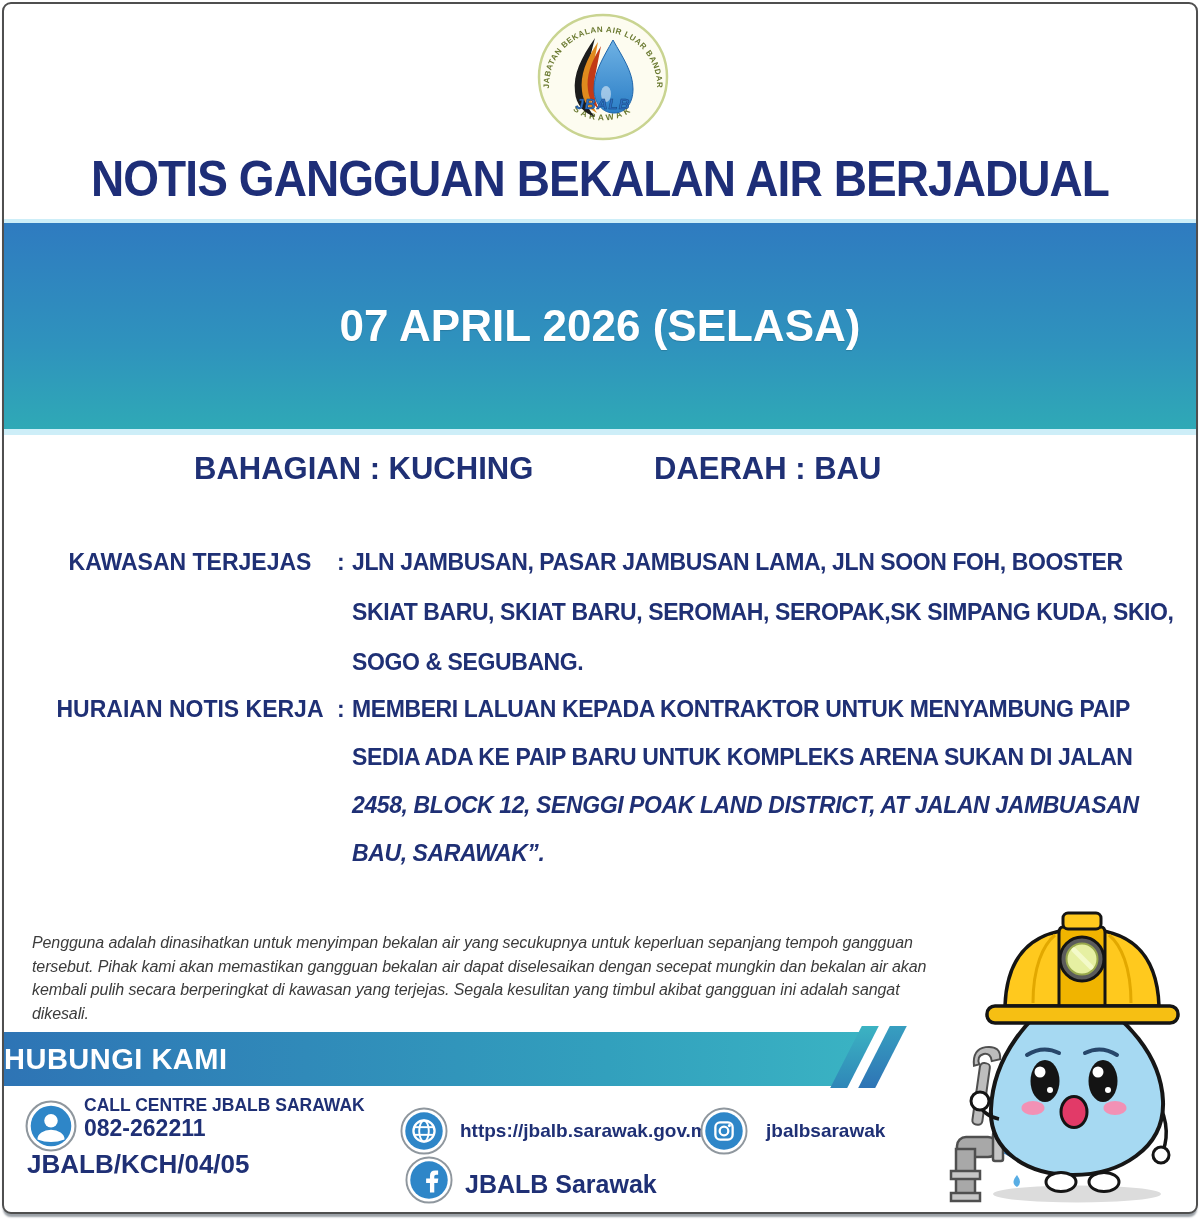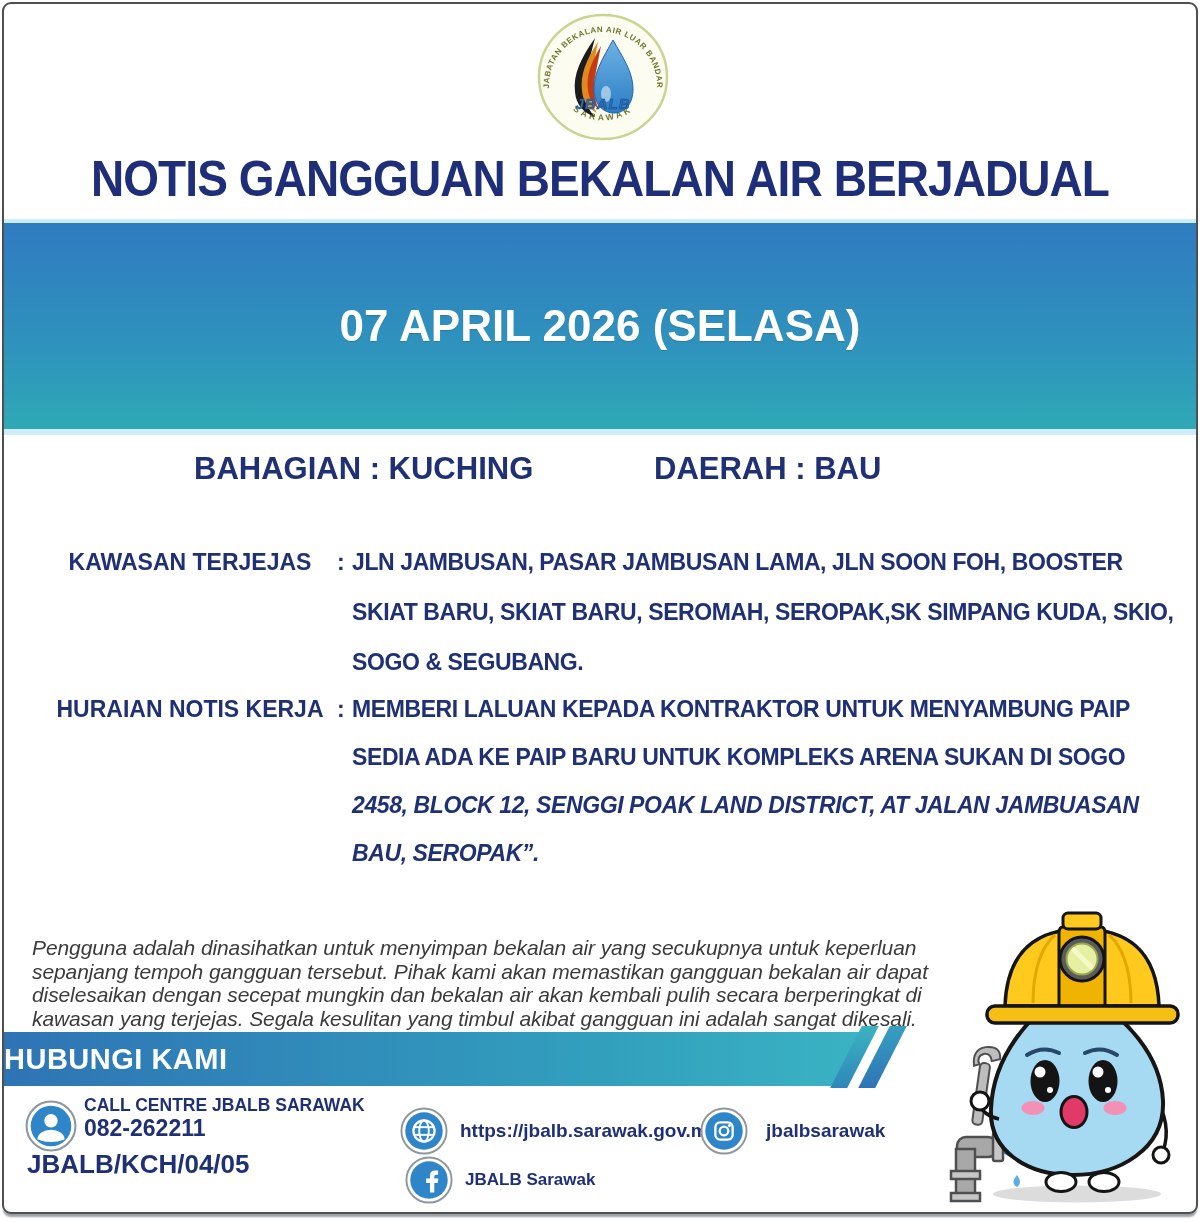--- a/index.html
+++ b/index.html
@@ -17,21 +17,21 @@
   .banner-body{width:100%;height:206px;background:linear-gradient(180deg,#2f7bc0 0%,#2f93bd 60%,#2fa9b6 100%);
                display:flex;flex-direction:row;justify-content:center;align-items:center;gap:8px;}
   .banner-line{color:#fff;font-weight:bold;font-size:44px;letter-spacing:0;white-space:nowrap;
                text-shadow:0 1px 1px rgba(0,0,0,.15);}
   .region{font-size:31px;font-weight:bold;white-space:nowrap;}
   .dlabel{width:292px;text-align:center;font-size:23px;font-weight:bold;white-space:nowrap;}
   .dcolon{font-size:23px;font-weight:bold;}
   .dline{font-size:23px;font-weight:bold;letter-spacing:-.4px;white-space:nowrap;height:50px;line-height:50px;}
   .hline{height:48px;line-height:48px;}
   .ditalic{font-style:italic;}
-  .advisory{left:28px;top:911px;width:908px;font-size:21px;line-height:23.6px;font-style:italic;
+  .advisory{left:28px;top:911px;width:908px;font-size:16px;line-height:23.6px;font-style:italic;
             color:#3b3b3b;letter-spacing:-.1px;}
   .cbanner{left:0;top:1028px;width:862px;height:54px;
            background:linear-gradient(90deg,#2e74b5 0%,#32a0bd 70%,#3ab3c3 100%);
            clip-path:polygon(0 0,100% 0,calc(100% - 30px) 100%,0 100%);
            display:flex;align-items:center;justify-content:flex-start;}
   .cbanner span{color:#fff;font-weight:bold;font-size:29px;letter-spacing:.5px;}
   .stripe{width:17px;height:62px;top:1022px;transform:skewX(-27deg);}
   .s1{left:842px;background:linear-gradient(180deg,#3cb3c2,#2f86b8);}
   .s2{left:870px;background:linear-gradient(180deg,#379fc0,#2e74b5);}
   .ctext{font-weight:bold;white-space:nowrap;}
@@ -85,23 +85,23 @@
   <div class="abs dlabel navy" style="left:40px;top:681px;line-height:48px">HURAIAN NOTIS KERJA</div>
 
   <div class="abs navy" style="left:348px;top:533px">
     <div class="dline">JLN JAMBUSAN, PASAR JAMBUSAN LAMA, JLN SOON FOH, BOOSTER</div>
     <div class="dline">SKIAT BARU, SKIAT BARU, SEROMAH, SEROPAK,SK SIMPANG KUDA, SKIO,</div>
     <div class="dline">SOGO &amp; SEGUBANG.</div>
   </div>
   <div class="abs dcolon navy" style="left:333px;top:681px;line-height:48px">:</div>
   <div class="abs navy" style="left:348px;top:681px">
     <div class="dline hline"><span>MEMBERI LALUAN KEPADA KONTRAKTOR UNTUK MENYAMBUNG PAIP</span><span class="ditalic"></span></div>
-    <div class="dline hline"><span>SEDIA ADA KE PAIP BARU UNTUK KOMPLEKS ARENA SUKAN DI SOGO</span><span class="ditalic"></span></div>
+    <div class="dline hline"><span>SEDIA ADA KE PAIP BARU UNTUK KOMPLEKS ARENA SUKAN DI JALAN</span><span class="ditalic"></span></div>
     <div class="dline hline"><span></span><span class="ditalic">2458, BLOCK 12, SENGGI POAK LAND DISTRICT, AT JALAN JAMBUASAN</span></div>
-    <div class="dline hline"><span></span><span class="ditalic">BAU, SEROPAK”.</span></div>
+    <div class="dline hline"><span></span><span class="ditalic">BAU, SARAWAK”.</span></div>
   </div>
 
   <p class="abs advisory">Pengguna adalah dinasihatkan untuk menyimpan bekalan air yang secukupnya untuk keperluan sepanjang tempoh gangguan tersebut. Pihak kami akan memastikan gangguan bekalan air dapat diselesaikan dengan secepat mungkin dan bekalan air akan kembali pulih secara berperingkat di kawasan yang terjejas. Segala kesulitan yang timbul akibat gangguan ini adalah sangat dikesali.</p>
 
   <div class="abs cbanner">
     <span>HUBUNGI KAMI</span>
   </div>
   <div class="abs stripe s1"></div>
   <div class="abs stripe s2"></div>
 
@@ -132,21 +132,21 @@
     <circle cx="25" cy="25" r="4.5" fill="none" stroke="#fff" stroke-width="2.4"></circle>
     <circle cx="30.6" cy="19.4" r="1.6" fill="#fff"></circle>
   </svg>
   <div class="abs ctext navy" style="left:762px;top:1116px;font-size:19px">jbalbsarawak</div>
 
   <svg class="abs" style="left:401px;top:1152px" width="48" height="48" viewBox="0 0 50 50">
     <circle cx="25" cy="25" r="23.5" fill="#fff" stroke="#8f979e" stroke-width="2"></circle>
     <circle cx="25" cy="25" r="19.5" fill="#2e86c8"></circle>
     <path d="M26,38 v-10 h-4 v-4.5 h4 v-3 q0,-5.5 5.5,-5.5 h3 v4.5 h-2.2 q-1.8,0 -1.8,1.8 v2.2 h4.2 l-0.7,4.5 h-3.5 v10 Z" fill="#fff"></path>
   </svg>
-  <div class="abs ctext navy" style="left:461px;top:1166px;font-size:17px">JBALB Sarawak</div>
+  <div class="abs ctext navy" style="left:461px;top:1166px;font-size:25px">JBALB Sarawak</div>
 
   <svg class="abs" style="left:933px;top:883px" width="252" height="330" viewBox="0 0 252 330">
     <ellipse cx="140" cy="307" rx="84" ry="8.5" fill="#dcdcdc"></ellipse>
 
     <g stroke="#4f4f4f" stroke-width="2.5" fill="#a8a8a8">
       <rect x="20" y="250" width="40" height="20" rx="9"></rect>
       <rect x="19" y="262" width="19" height="50"></rect>
       <rect x="14" y="284" width="29" height="8" fill="#c6c6c6"></rect>
       <rect x="14" y="306" width="29" height="8" fill="#c6c6c6"></rect>
       <rect x="56" y="246" width="10" height="28" rx="2" fill="#c6c6c6"></rect>

